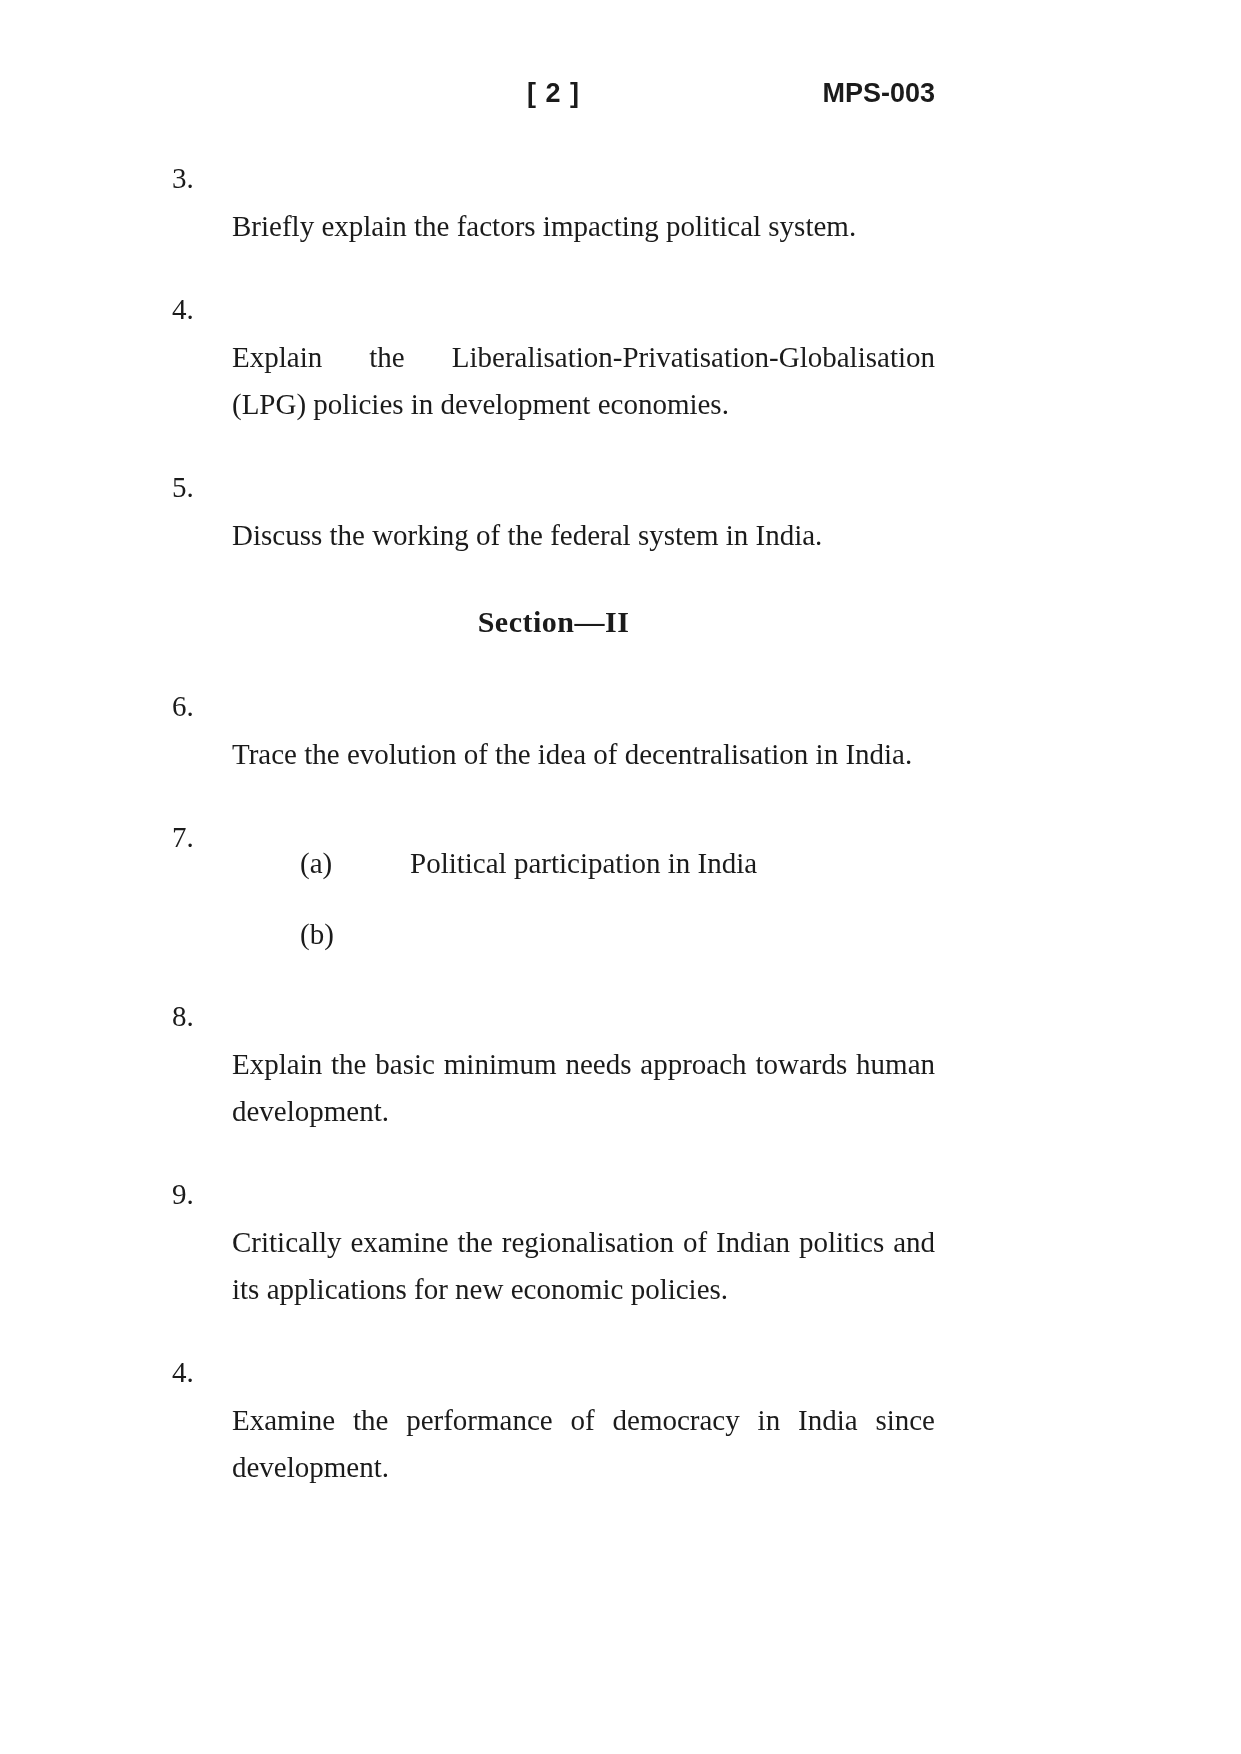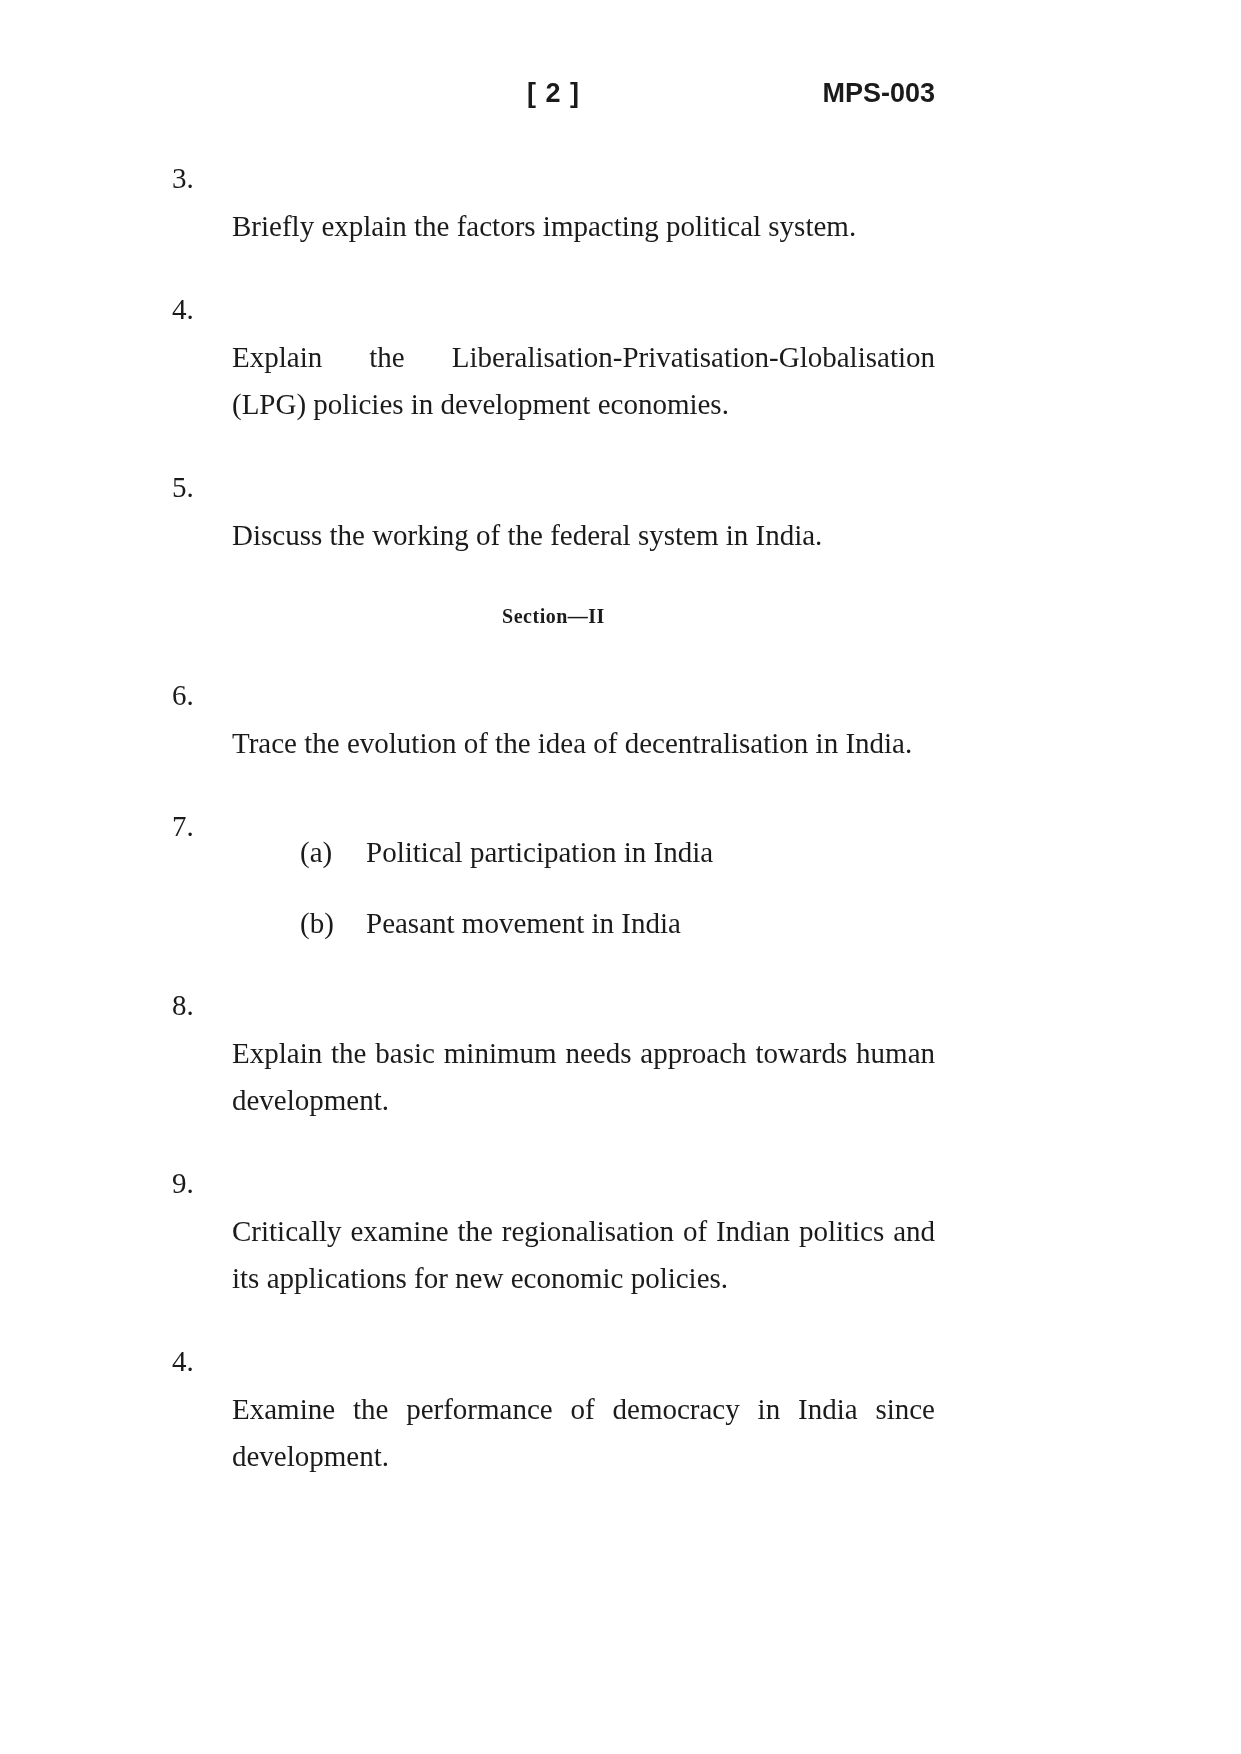--- a/index.html
+++ b/index.html
@@ -46,37 +46,38 @@
     flex: 0 0 60px;
   }
   .q-body {
     flex: 1;
   }
   .q-text {
     text-align: justify;
     margin-top: 48px;
   }
   .section-heading {
-    font-size: 20px;
+    font-size: 30px;
     font-weight: bold;
     text-align: center;
     letter-spacing: 0.5px;
     margin: 46px 0 44px 0;
   }
   .sub-item {
     display: flex;
     margin-top: 28px;
     margin-left: 68px;
     line-height: 1.5;
   }
   .sub-label {
     flex: 0 0 66px;
   }
   .sub-text {
     flex: 1;
+    margin-left: 44px;
   }
 </style>
 </head>
 <body>
 
 <div class="page">
 
   <div class="header">
     <span class="spacer"></span>
     <span class="page-num">[ 2 ]</span>
@@ -115,21 +116,20 @@
 
   <div class="question">
     <span class="q-num">7.</span>
     <div class="q-body">
       <div class="sub-item">
         <span class="sub-label">(a)</span>
         <span class="sub-text">Political participation in India</span>
       </div>
       <div class="sub-item">
         <span class="sub-label">(b)</span>
-        <span class="sub-text">Peasant movement in India</span>
       </div>
     </div>
   </div>
 
   <div class="question">
     <span class="q-num">8.</span>
     <div class="q-body">
       <div class="q-text">Explain the basic minimum needs approach towards human development.</div>
     </div>
   </div>

